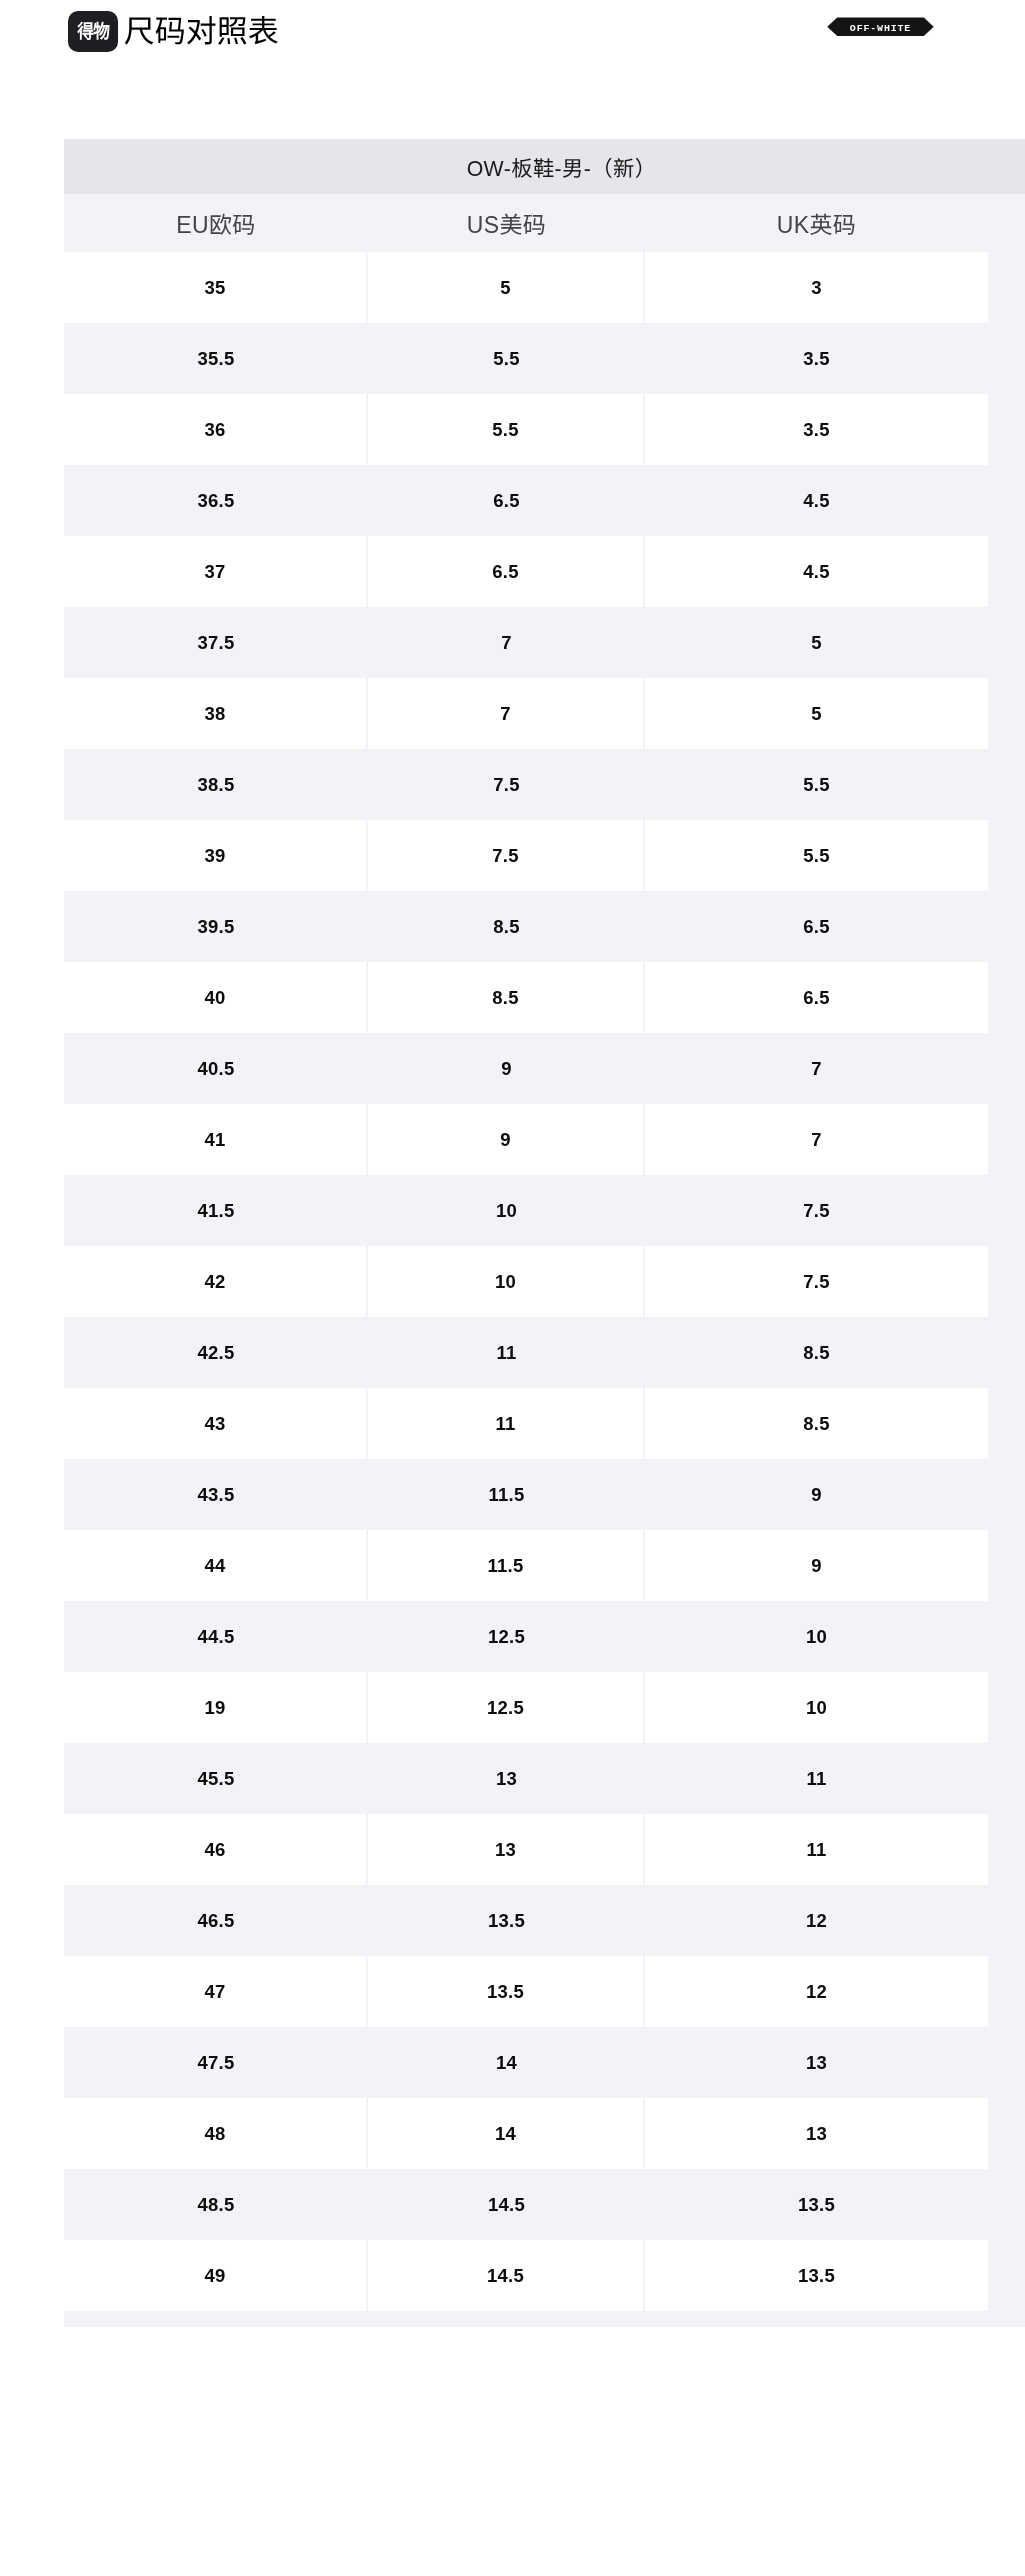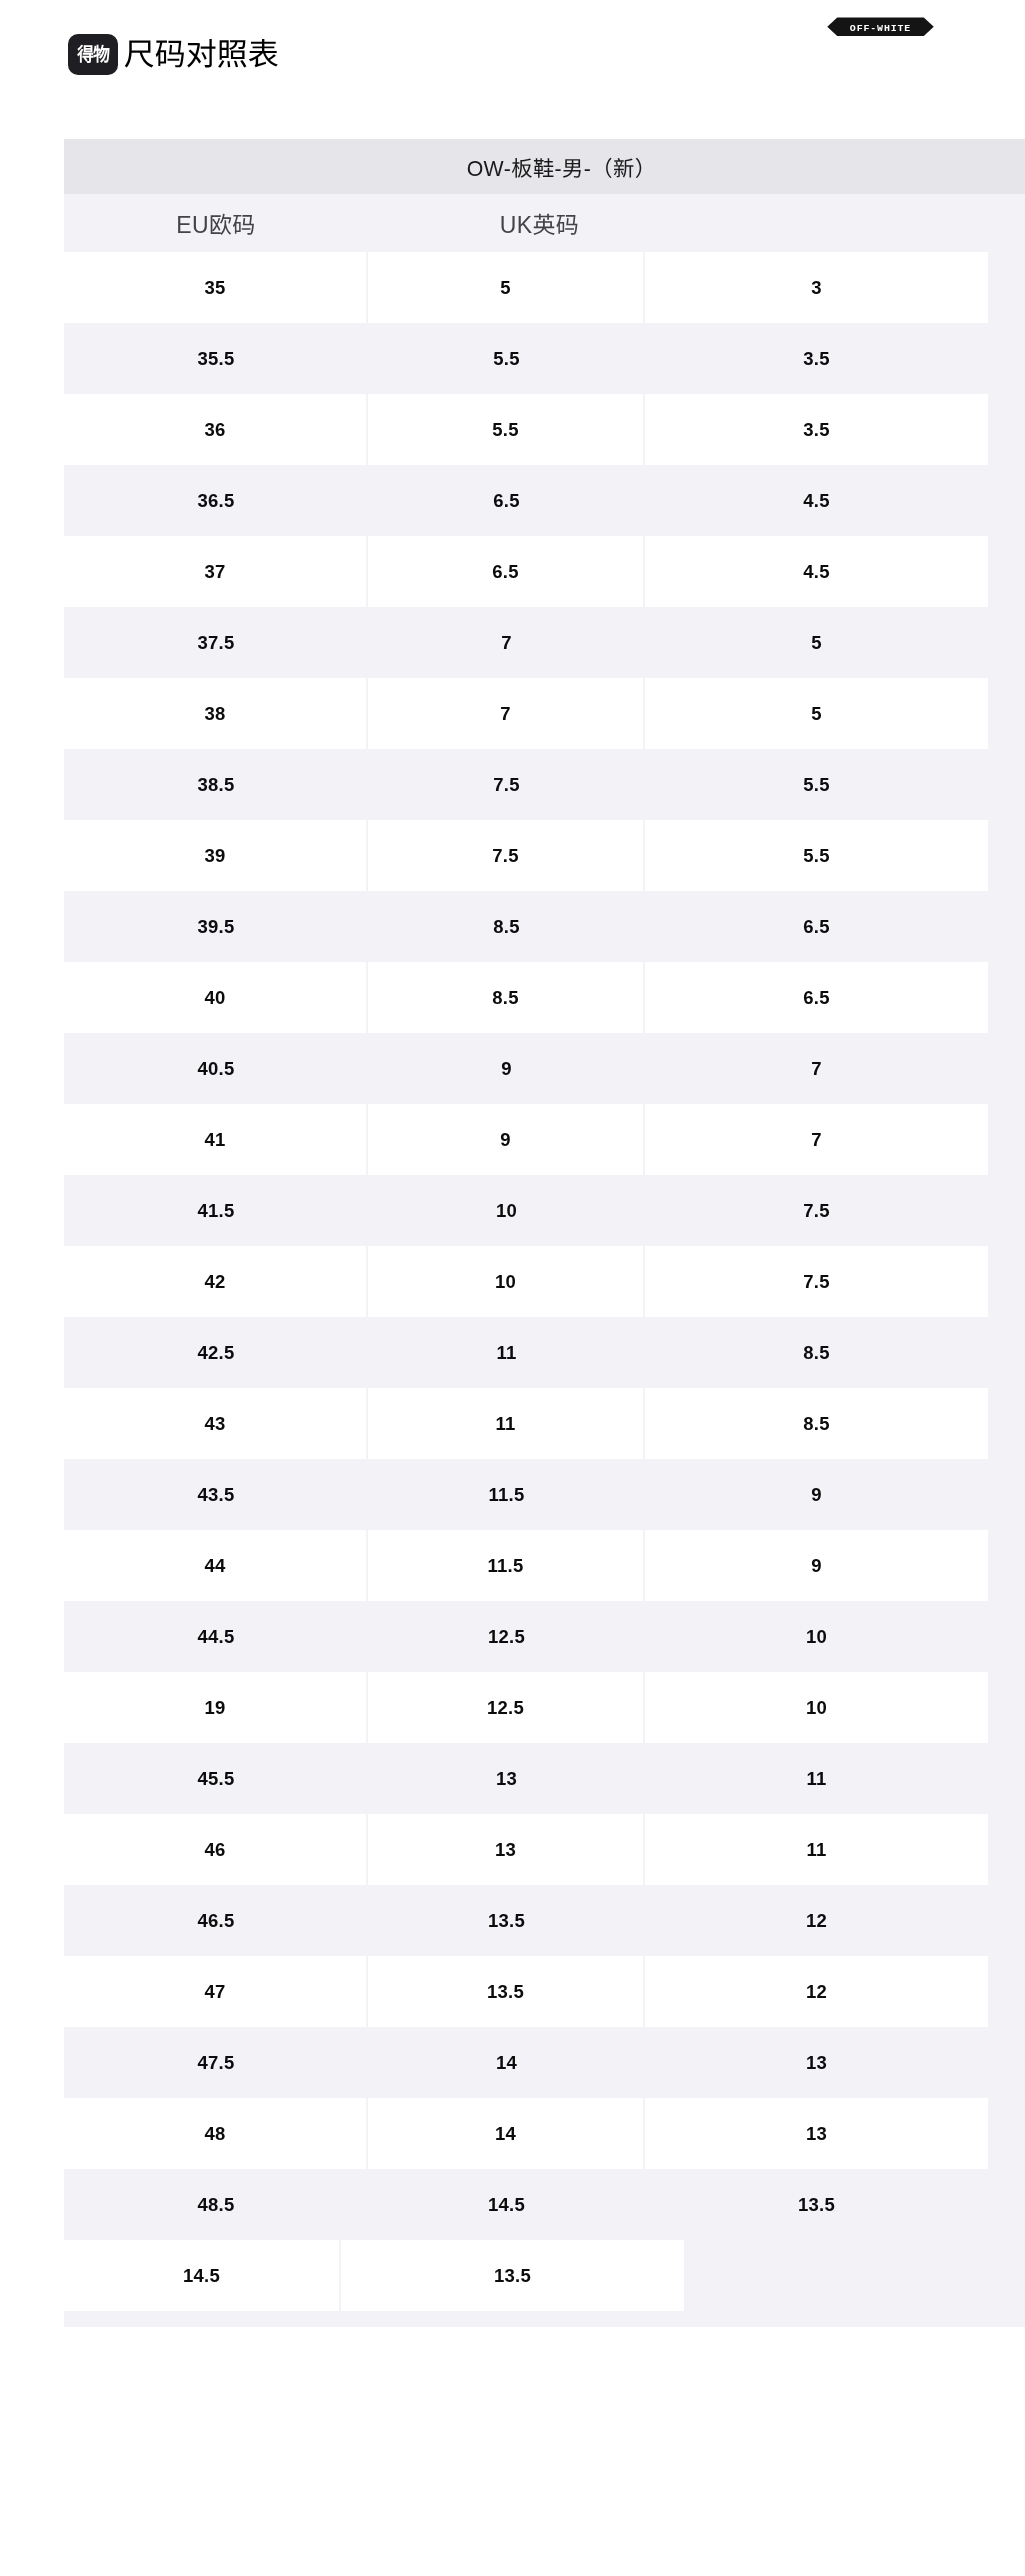--- a/index.html
+++ b/index.html
@@ -30,21 +30,20 @@
     align-items: center;
   }
 
   .brand-lockup {
     position: absolute;
     left: 68px;
     top: 11.4px;
     display: flex;
     align-items: center;
     gap: 5.7px;
-    margin-top: 23px;
   }
 
   .dewu-logo {
     width: 50px;
     height: 41px;
     background: #1e1e23;
     border-radius: 10px;
     display: flex;
     align-items: center;
     justify-content: center;
@@ -181,20 +180,21 @@
   </div>
 
   <div class="table-wrap">
 
     <div class="table-title">
       <span class="table-title-text">OW-板鞋-男-（新）</span>
     </div>
 
     <div class="row head">
       <div class="cell col-eu">EU欧码</div>
+      <div class="cell col-us">US美码</div>
       <div class="cell col-uk">UK英码</div>
     </div>
 
     <div class="table-body" id="table-body">
         <div class="row odd">
           <div class="cell col-eu">35</div>
           <div class="cell col-us">5</div>
           <div class="cell col-uk">3</div>
         </div>
         <div class="row even">
@@ -326,20 +326,21 @@
           <div class="cell col-eu">48</div>
           <div class="cell col-us">14</div>
           <div class="cell col-uk">13</div>
         </div>
         <div class="row even">
           <div class="cell col-eu">48.5</div>
           <div class="cell col-us">14.5</div>
           <div class="cell col-uk">13.5</div>
         </div>
         <div class="row odd">
+          <div class="cell col-eu">49</div>
           <div class="cell col-us">14.5</div>
           <div class="cell col-uk">13.5</div>
         </div>
       </div>
 
   </div>
 
 </div>
 
 

